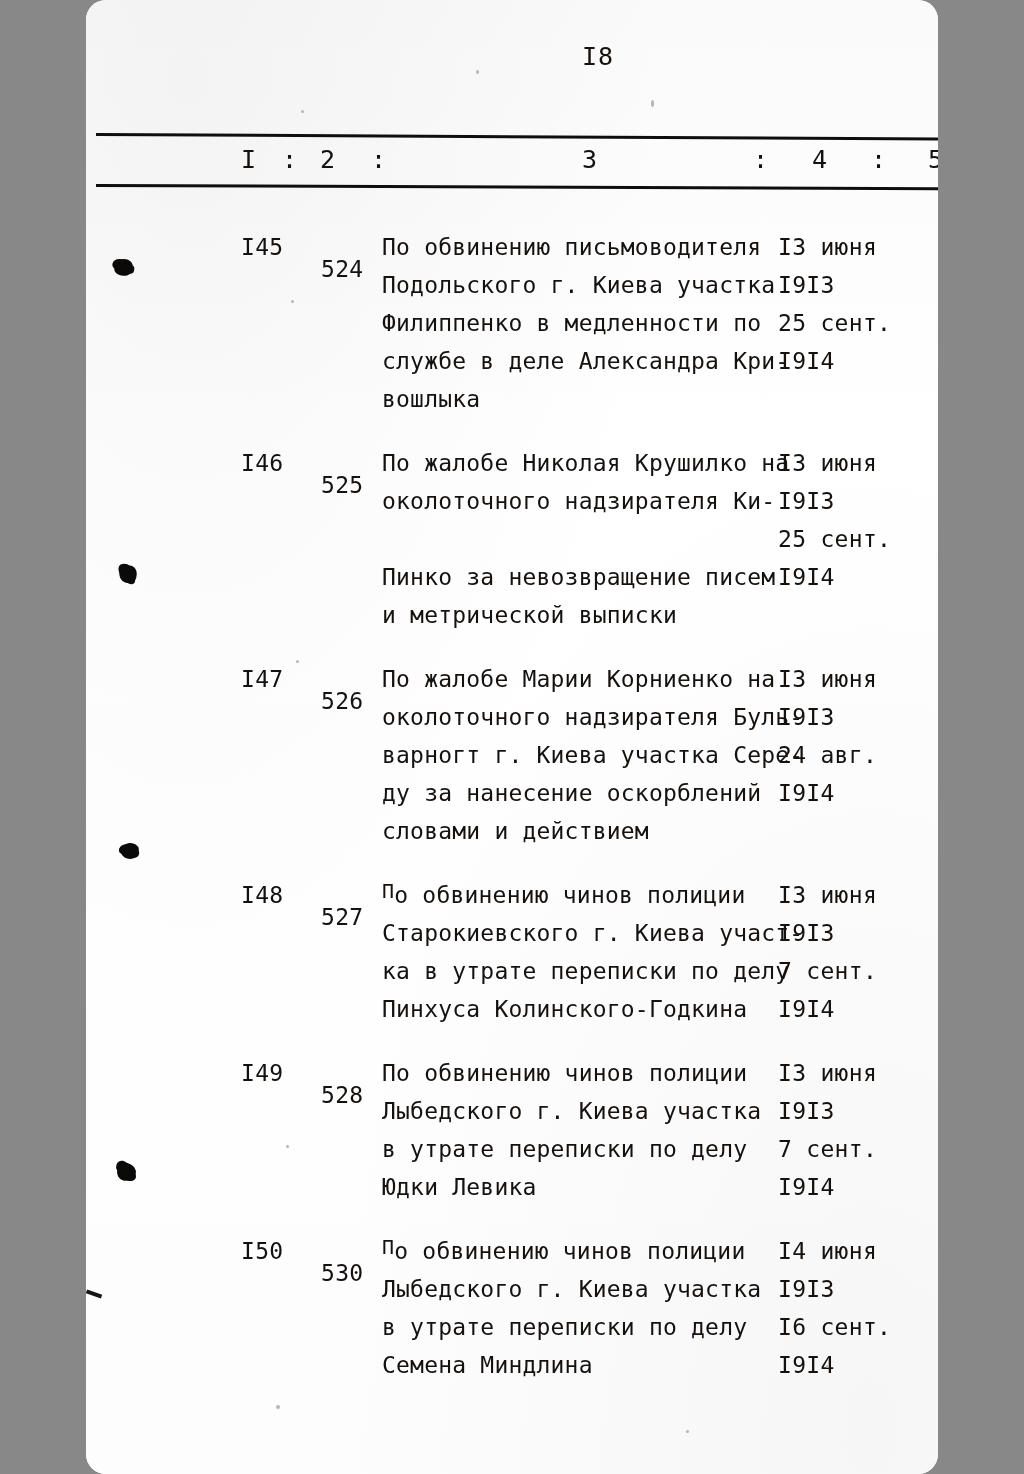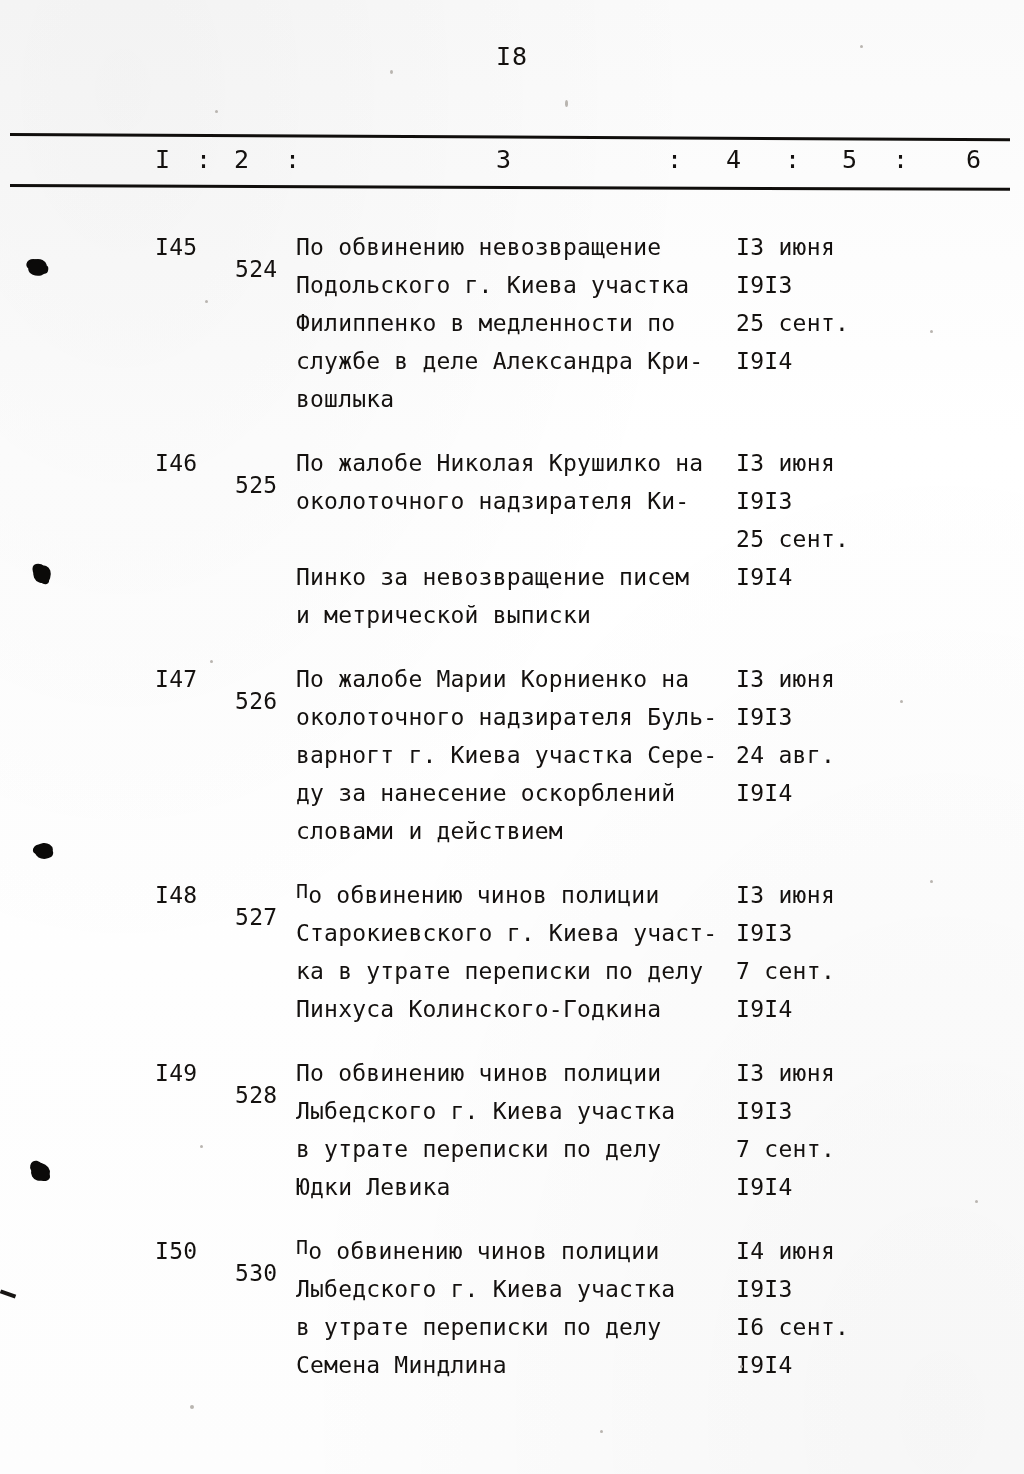--- a/index.html
+++ b/index.html
@@ -3,29 +3,30 @@
 <meta charset="utf-8">
 <title>Archival inventory page</title>
 <style>
   html, body {
     margin: 0;
     padding: 0;
     background: #888;
   }
   .page {
     position: relative;
-    width: 1024px;
+    width: 852px;
     height: 1474px;
     margin: 0 auto;
     background: #ffffff;
     overflow: hidden;
     font-family: "DejaVu Sans Mono", "Liberation Mono", monospace;
     color: #14110f;
     
     box-shadow: inset 0 0 0 0 #fff;
+    border-radius: 20px;
   }
 
   
   .paper-tone {
     position: absolute;
     inset: 0;
     background:
       radial-gradient(ellipse at 12% 6%, rgba(0,0,0,0.030), rgba(0,0,0,0) 46%),
       radial-gradient(ellipse at 92% 96%, rgba(0,0,0,0.026), rgba(0,0,0,0) 50%),
       linear-gradient(180deg, rgba(250,250,250,1) 0%, rgba(255,255,255,1) 30%, rgba(253,253,253,1) 100%);
@@ -104,21 +105,21 @@
   .col-date {
     position: absolute;
     top: 0;
     font-size: 23px;
     line-height: 38px;
     white-space: pre;
   }
   .col-no   { left: 155px; letter-spacing: 0.3px; }
   .col-file { left: 235px; letter-spacing: 0.3px; margin-top: 22px; }
   .col-desc { left: 296px; letter-spacing: 0.2px; }
-  .col-date { left: 692px; letter-spacing: 0.3px; margin-left: 44px; }
+  .col-date { left: 692px; letter-spacing: 0.3px; }
 
   
   .raised {
     display: inline-block;
     vertical-align: baseline;
     position: relative;
     top: -5px;
     font-size: 20px;
   }
 
@@ -194,21 +195,21 @@
     <span class="rk5">5</span>
     <span class="rs5">:</span>
     <span class="rk6">6</span>
   </div>
 
   <div class="entries" id="entries-root">
       <div class="entry">
         <div class="entry-line">
           <span class="col-no">I45</span>
           <span class="col-file">524</span>
-          <span class="col-desc">По обвинению невозвращение</span>
+          <span class="col-desc">По обвинению письмоводителя</span>
           <span class="col-date">I3 июня</span>
         </div>
         <div class="entry-line">
           <span class="col-desc">Подольского г. Киева участка</span>
           <span class="col-date">I9I3</span>
         </div>
         <div class="entry-line">
           <span class="col-desc">Филиппенко в медленности по</span>
           <span class="col-date">25 сент.</span>
         </div>

